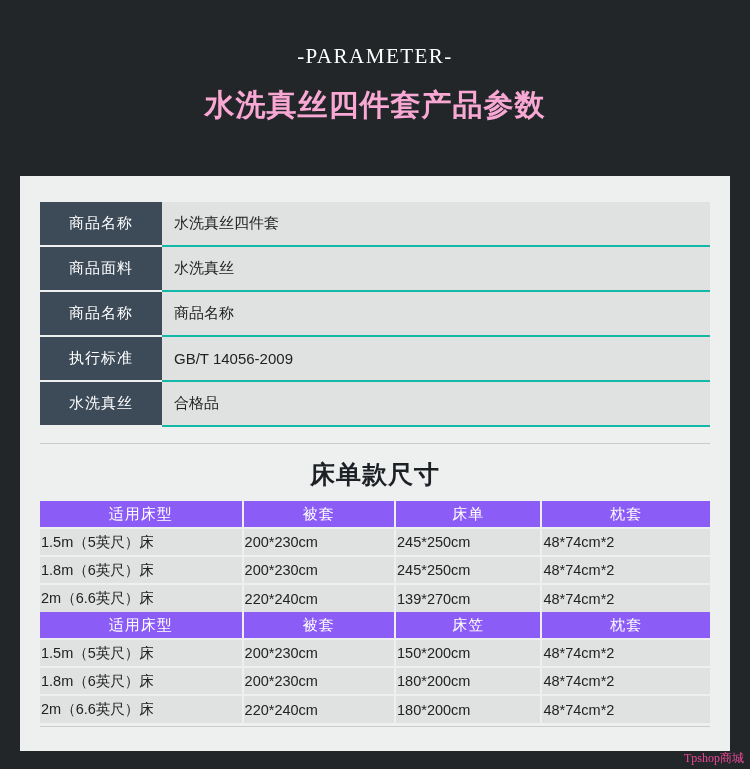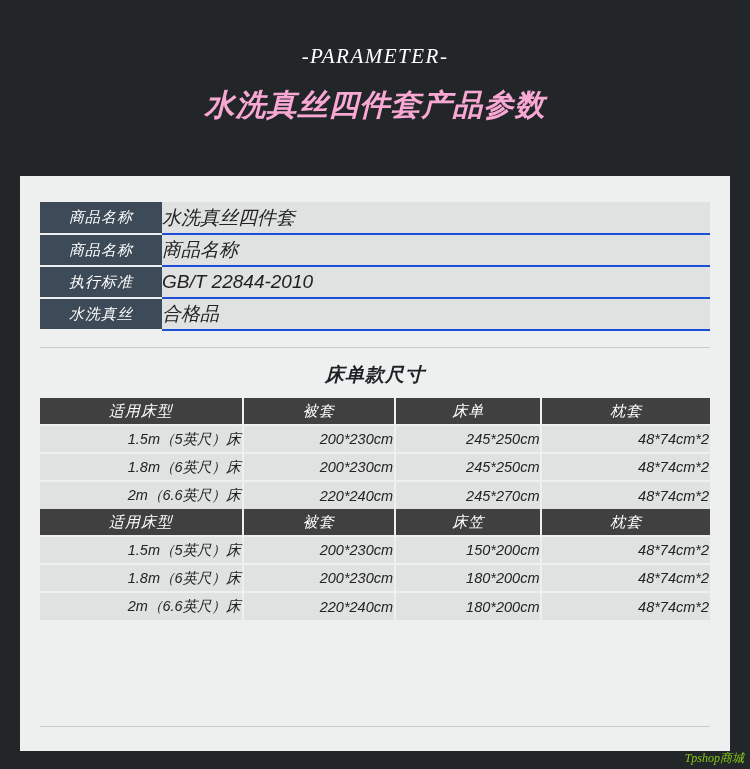--- a/index.html
+++ b/index.html
@@ -9,21 +9,20 @@
     height: 769px;
     background: #232629;
     font-family: "Liberation Sans", sans-serif;
     overflow: hidden;
   }
   .page {
     width: 750px;
     height: 769px;
     background: #232629;
     position: relative;
-    font-style: italic;
   }
   .header {
     text-align: center;
     padding-top: 44px;
   }
   .header .eyebrow {
     color: #ffffff;
     font-family: "Liberation Serif", serif;
     font-size: 21px;
     letter-spacing: 1.5px;
@@ -47,95 +46,95 @@
   }
   .panel-inner {
     padding: 26px 20px 0 20px;
   }
   
   .spec-table {
     width: 100%;
     border-collapse: collapse;
   }
   .spec-table tr { height: 32px; }
-  .spec-table td { padding: 0; margin-top: 32px; }
+  .spec-table td { padding: 12px; margin-top: 32px; }
   .spec-label {
     width: 122px;
     background: #3d4a57;
     color: #ffffff;
     font-size: 15px;
     text-align: center;
     letter-spacing: 1px;
     border-bottom: 2px solid #eef0ef;
     height: 30px;
   }
   .spec-value {
     background: #dfe2e1;
     color: #222;
-    font-size: 19px;
+    font-size: 15px;
     padding-left: 14px;
-    border-bottom: 2px solid #1d4ed8;
+    border-bottom: 2px solid #14b8a6;
     height: 30px;
   }
   .divider {
     height: 1px;
     background: #c9ccca;
     margin: 16px 0 0 0;
   }
   .section-title {
     text-align: center;
-    font-size: 19px;
+    font-size: 25px;
     font-weight: bold;
     color: #1d2024;
     margin: 14px 0 10px 0;
     letter-spacing: 1px;
   }
   .size-table {
     width: 100%;
     border-collapse: collapse;
     table-layout: fixed;
   }
   .size-table th {
-    background: #404040;
+    background: #8b5cf6;
     color: #ffffff;
     font-size: 15px;
     font-weight: normal;
     height: 27px;
     text-align: center;
     letter-spacing: 1px;
     border-right: 2px solid #eef0ef;
   }
   .size-table th:last-child { border-right: none; }
   .size-table td {
     background: #dfe2e1;
     color: #222;
     font-size: 14.5px;
     height: 28px;
-    text-align: right;
+    text-align: left;
     border-right: 2px solid #eef0ef;
     border-top: 2px solid #eef0ef;
   }
   .size-table td:last-child { border-right: none; }
   .col-0 { width: 202px; }
   .col-1 { width: 152px; }
   .col-2 { width: 146px; }
   .col-3 { width: 168px; }
   .bottom-rule {
     position: absolute;
     left: 20px;
     right: 20px;
     bottom: 24px;
     height: 1px;
     background: #c9ccca;
   }
   .watermark {
     position: absolute;
     right: 6px;
     bottom: 2px;
-    color: #84cc16;
+    color: #ec4899;
     font-size: 12px;
     font-family: "Liberation Serif", serif;
   }
 </style>
 </head>
 <body>
 
 <div class="page">
 
   <div class="header">
@@ -146,26 +145,30 @@
   <div class="panel">
     <div class="panel-inner">
 
       <table class="spec-table">
         <tbody>
           <tr>
             <td class="spec-label">商品名称</td>
             <td class="spec-value">水洗真丝四件套</td>
           </tr>
           <tr>
+            <td class="spec-label">商品面料</td>
+            <td class="spec-value">水洗真丝</td>
+          </tr>
+          <tr>
             <td class="spec-label">商品名称</td>
             <td class="spec-value">商品名称</td>
           </tr>
           <tr>
             <td class="spec-label">执行标准</td>
-            <td class="spec-value">GB/T 22844-2010</td>
+            <td class="spec-value">GB/T 14056-2009</td>
           </tr>
           <tr>
             <td class="spec-label">水洗真丝</td>
             <td class="spec-value">合格品</td>
           </tr>
         </tbody>
       </table>
 
       <div class="divider"></div>
 
@@ -188,21 +191,21 @@
           </tr>
           <tr>
             <td>1.8m（6英尺）床</td>
             <td>200*230cm</td>
             <td>245*250cm</td>
             <td>48*74cm*2</td>
           </tr>
           <tr>
             <td>2m（6.6英尺）床</td>
             <td>220*240cm</td>
-            <td>245*270cm</td>
+            <td>139*270cm</td>
             <td>48*74cm*2</td>
           </tr>
         </tbody>
       </table>
 
       <table class="size-table">
         <thead>
           <tr>
             <th class="col-0">适用床型</th>
             <th class="col-1">被套</th>

